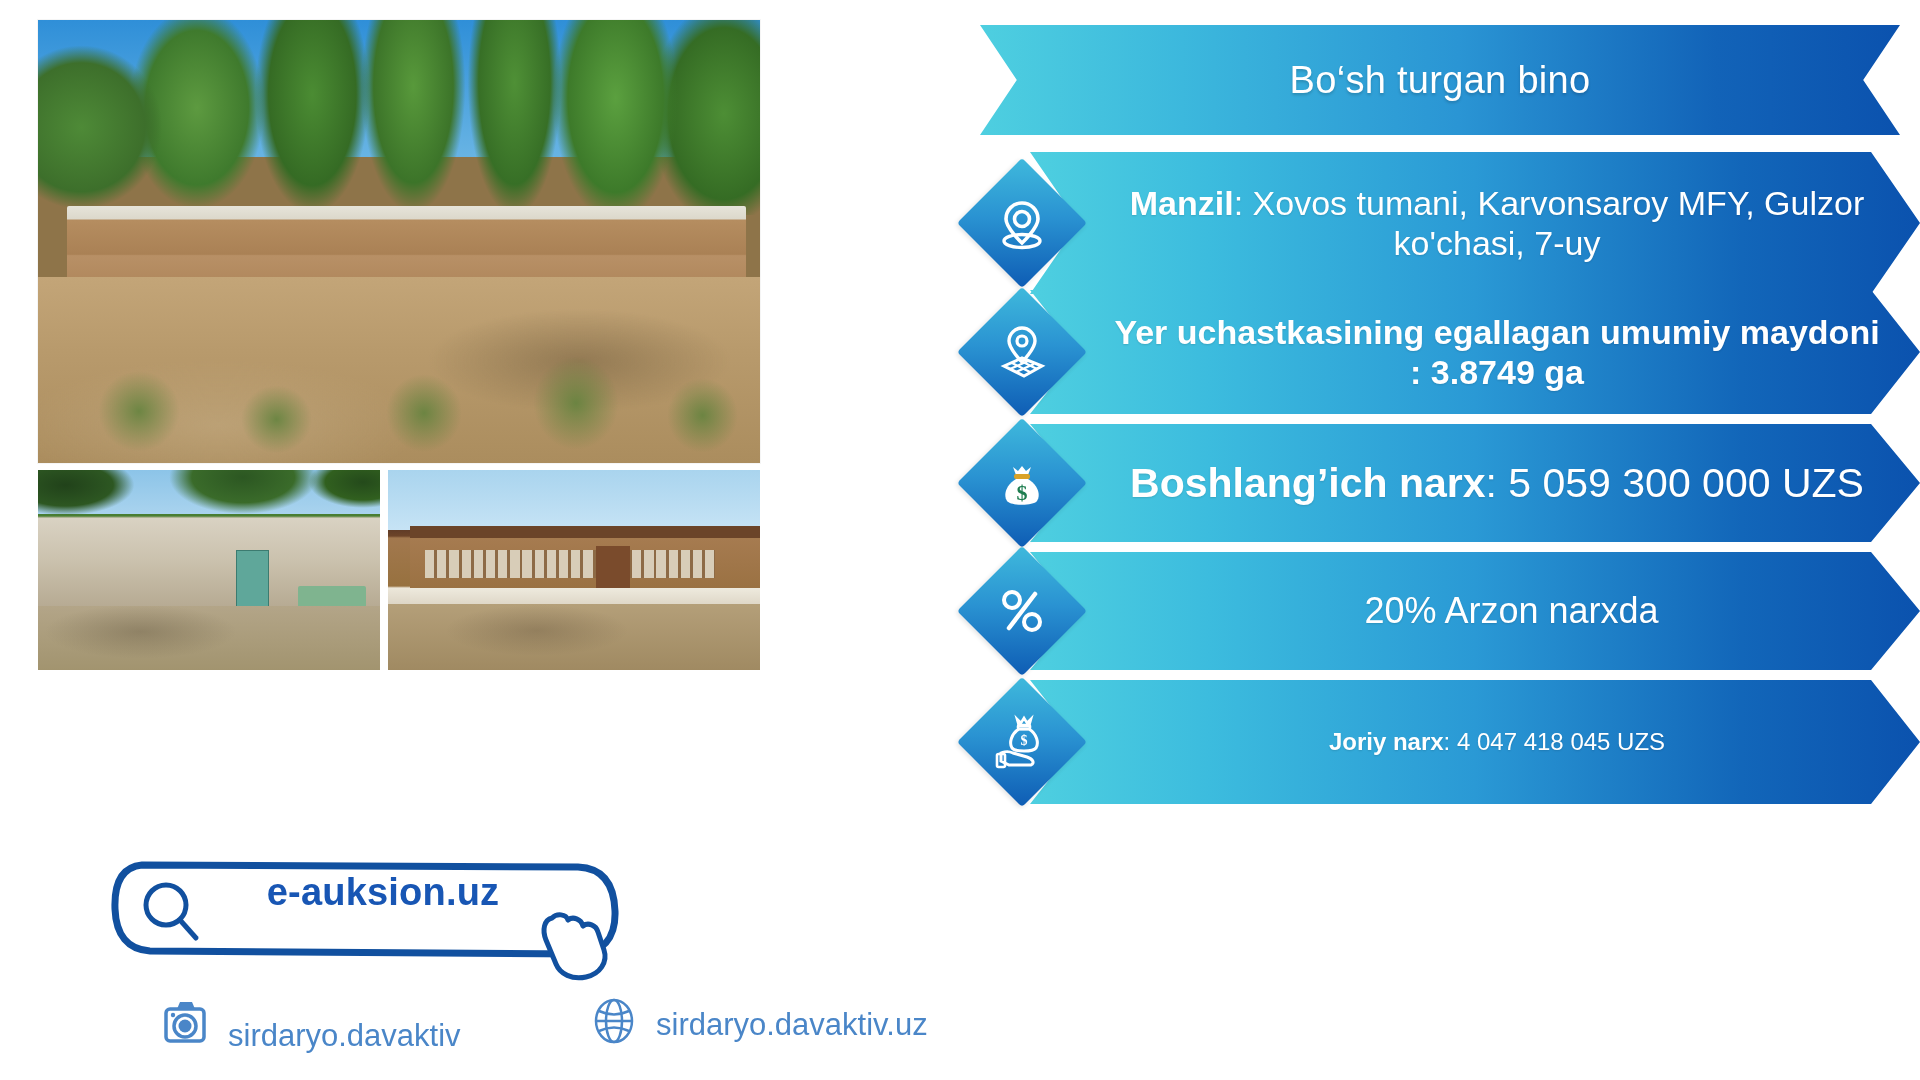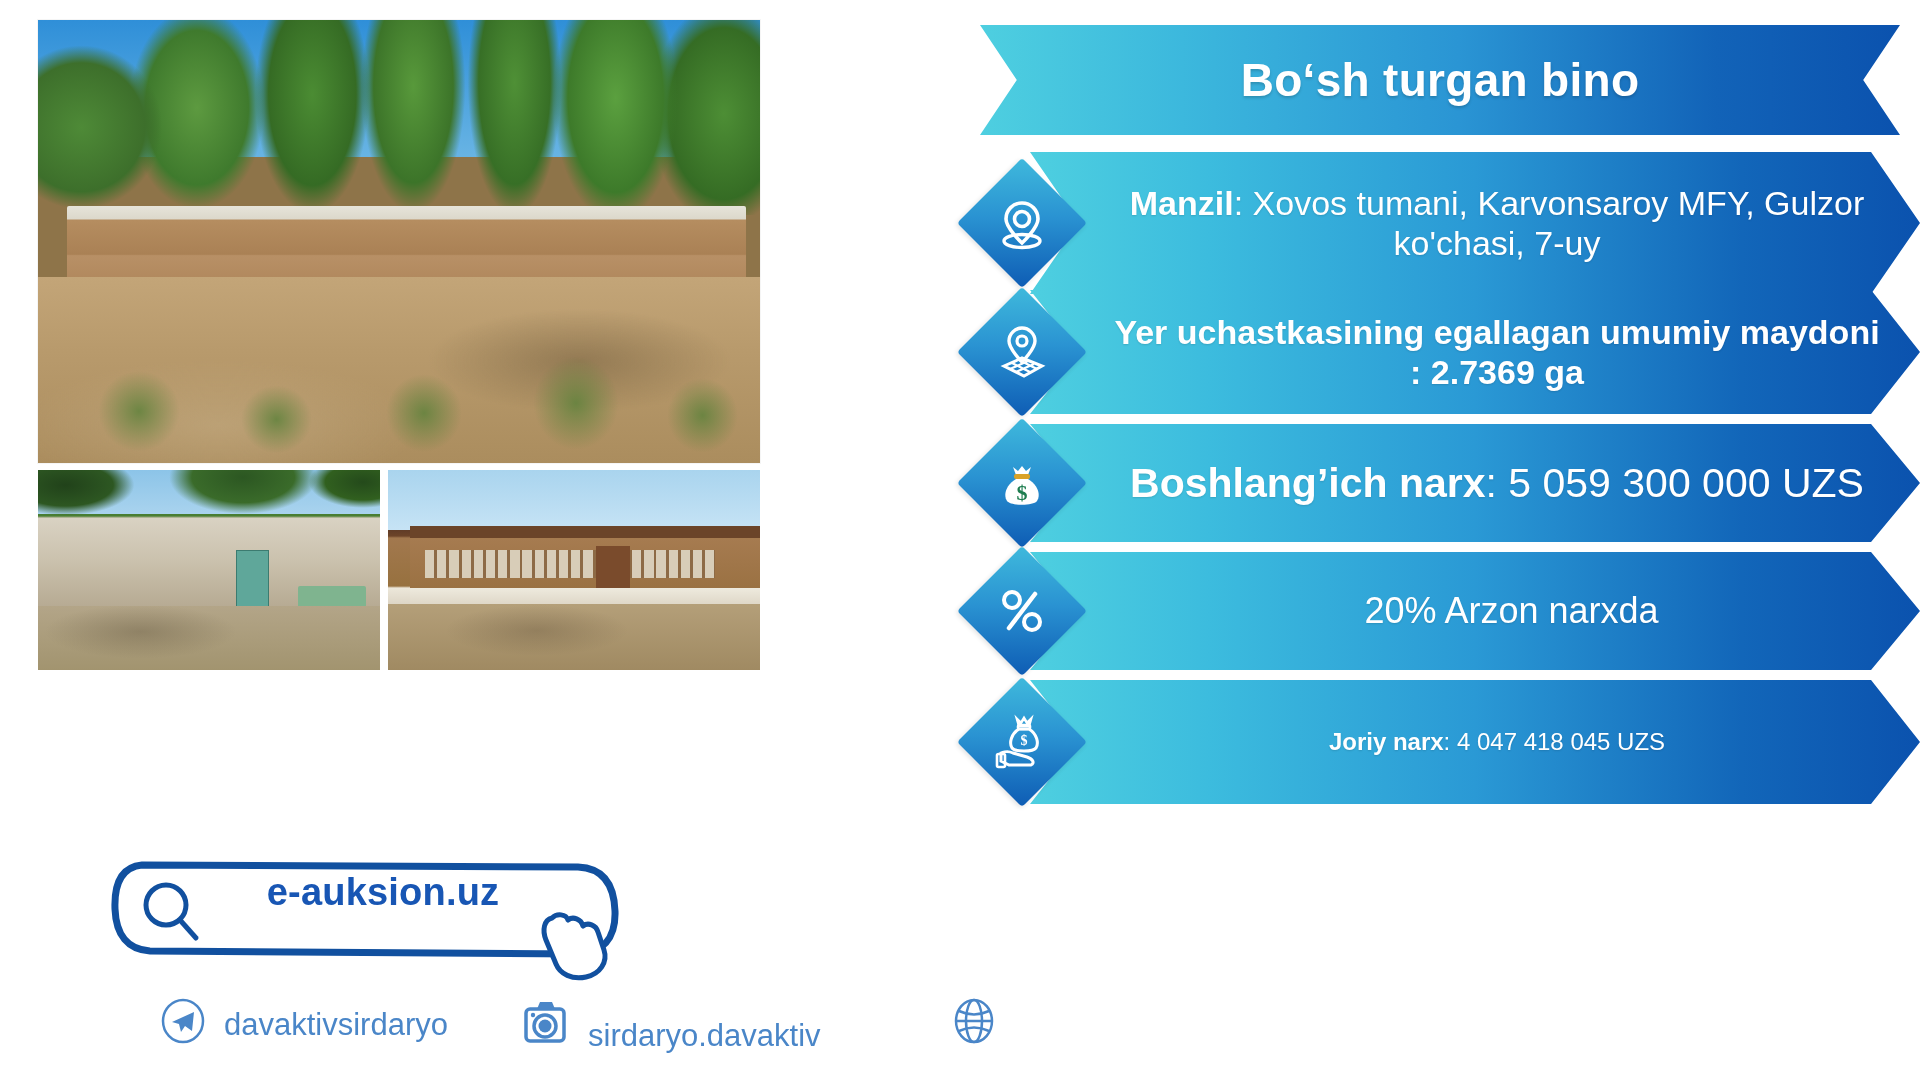--- a/index.html
+++ b/index.html
@@ -155,21 +155,21 @@
 
   
   #title-ribbon{
     position:absolute;left:20px;top:25px;width:920px;height:110px;
     background:linear-gradient(to right,#4ecfe0 0%,#3cb8dd 22%,#2a95d4 52%,#1263b8 80%,#0b52ae 100%);
     -webkit-clip-path:polygon(0 0, 100% 0, 96% 50%, 100% 100%, 0 100%, 4% 50%);
     clip-path:polygon(0 0, 100% 0, 96% 50%, 100% 100%, 0 100%, 4% 50%);
     display:flex;align-items:center;justify-content:center;
   }
   #title-ribbon .txt{
-    color:#fff;font-size:46px;font-weight:bold;letter-spacing:.3px;
+    color:#fff;font-size:38px;font-weight:normal;letter-spacing:.3px;
     text-shadow:0 2px 3px rgba(0,0,0,.18);
   }
 
   
   .info-row{position:absolute;left:8px;width:952px;}
   .badge{
     position:absolute;left:8px;top:50%;transform:translateY(-50%) ;
     width:92px;height:92px;
     z-index:3;
   }
@@ -261,29 +261,20 @@
       <g transform="translate(432,55)">
         <path d="M12 8 C4 10, 2 20, 6 30 L16 54 C20 64, 32 70, 46 67 C60 64, 68 52, 64 40 L58 22
                  C56 15, 48 12, 43 16 C41 9, 33 6, 28 10 C26 4, 17 3, 12 8 Z" fill="#ffffff" stroke="#11509F" stroke-width="5" stroke-linejoin="round"></path>
       </g>
     </svg>
     <div id="search-text">e-auksion.uz</div>
   </div>
 
   <div id="footer">
 
-    <div class="social" id="soc-tg">
-      <span>
-        <svg width="46" height="46" viewBox="0 0 46 46">
-          <ellipse cx="23" cy="23" rx="20" ry="21" fill="none" stroke="#4A86C8" stroke-width="2.5"></ellipse>
-          <path d="M34 14 L12 24 L19 26 L21 34 L25 28 L32 33 Z" fill="#4A86C8"></path>
-        </svg>
-      </span>
-      <span class="label">davaktivsirdaryo</span>
-    </div>
 
     <div class="social" id="soc-ig">
       <span>
         <svg width="50" height="50" viewBox="0 0 50 50">
           <rect x="6" y="13" width="38" height="32" rx="4" fill="none" stroke="#4A86C8" stroke-width="3.5"></rect>
           <path d="M17 13 L20 6 L32 6 L35 13 Z" fill="#4A86C8"></path>
           <circle cx="25" cy="30" r="11" fill="none" stroke="#4A86C8" stroke-width="3.5"></circle>
           <circle cx="25" cy="30" r="6.5" fill="#4A86C8"></circle>
           <circle cx="13" cy="19" r="2.2" fill="#4A86C8"></circle>
         </svg>
@@ -294,20 +285,21 @@
     <div class="social" id="soc-web">
       <span>
         <svg width="48" height="48" viewBox="0 0 48 48">
           <ellipse cx="24" cy="24" rx="18" ry="21" fill="none" stroke="#4A86C8" stroke-width="2.5"></ellipse>
           <ellipse cx="24" cy="24" rx="8" ry="21" fill="none" stroke="#4A86C8" stroke-width="2.5"></ellipse>
           <line x1="6" y1="24" x2="42" y2="24" stroke="#4A86C8" stroke-width="2.5"></line>
           <path d="M9 14 Q24 21 39 14" fill="none" stroke="#4A86C8" stroke-width="2.5"></path>
           <path d="M9 34 Q24 27 39 34" fill="none" stroke="#4A86C8" stroke-width="2.5"></path>
         </svg>
       </span>
+      <span class="label">sirdaryo.davaktiv.uz</span>
     </div>
 
   </div>
 </div>
 
 <div id="right-column">
 
   <div id="title-ribbon">
     <span class="txt">Bo‘sh turgan bino</span>
   </div>
@@ -326,21 +318,21 @@
           <circle cx="29" cy="25" r="7.5" fill="none" stroke="#fff" stroke-width="3.6"></circle>
           <ellipse cx="29" cy="47" rx="18" ry="6.5" fill="none" stroke="#fff" stroke-width="3.4"></ellipse>
         </svg>
       </div>
     </div>
   </div>
 
   <div class="info-row" id="row-area">
     <div class="arrow">
       <div class="txt">
-        <span>Yer uchastkasining egallagan umumiy maydoni :</span><span> 2.7369 ga</span>
+        <span>Yer uchastkasining egallagan umumiy maydoni :</span><span> 3.8749 ga</span>
       </div>
     </div>
     <div class="badge">
       <div class="diamond"></div>
       <div class="glyph">
         <svg width="60" height="60" viewBox="0 0 60 60">
           <path d="M30 6 C23 6 17 12 17 19 C17 27 30 40 30 40 C30 40 43 27 43 19 C43 12 37 6 30 6 Z" fill="none" stroke="#fff" stroke-width="3.4"></path>
           <circle cx="30" cy="19" r="5" fill="none" stroke="#fff" stroke-width="3.2"></circle>
           <path d="M12 44 L30 36 L50 44 L32 54 Z" fill="none" stroke="#fff" stroke-width="3"></path>
           <path d="M18 47 L36 39 M24 50 L42 42 M20 41 L38 50 M27 38 L45 47" stroke="#fff" stroke-width="2.2"></path>

